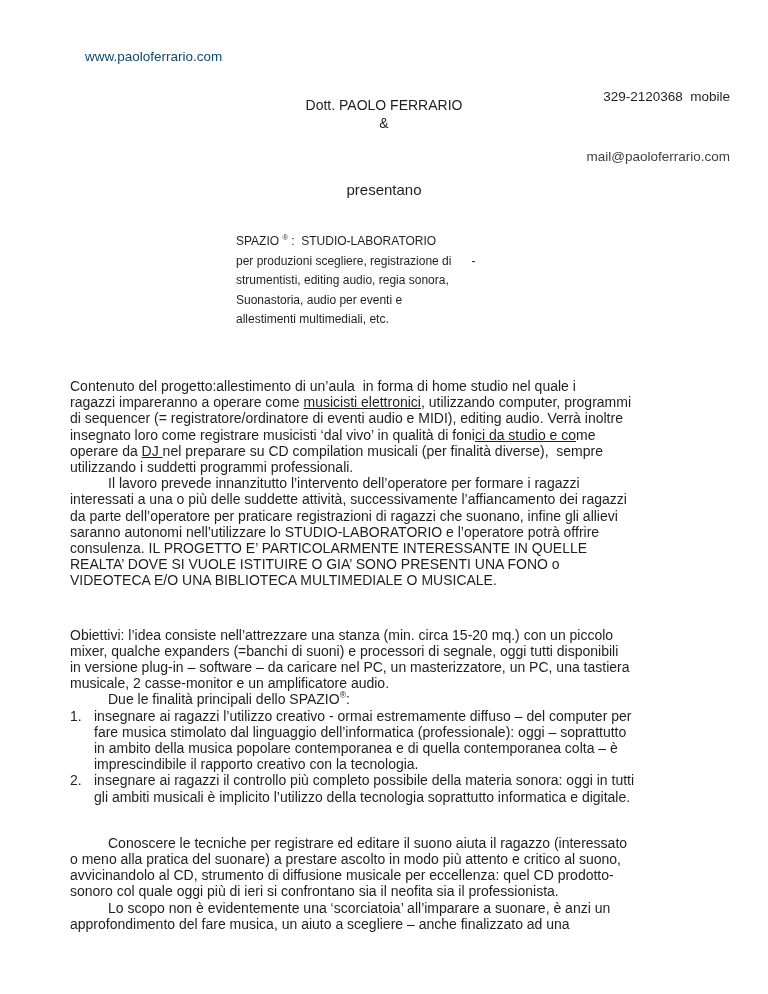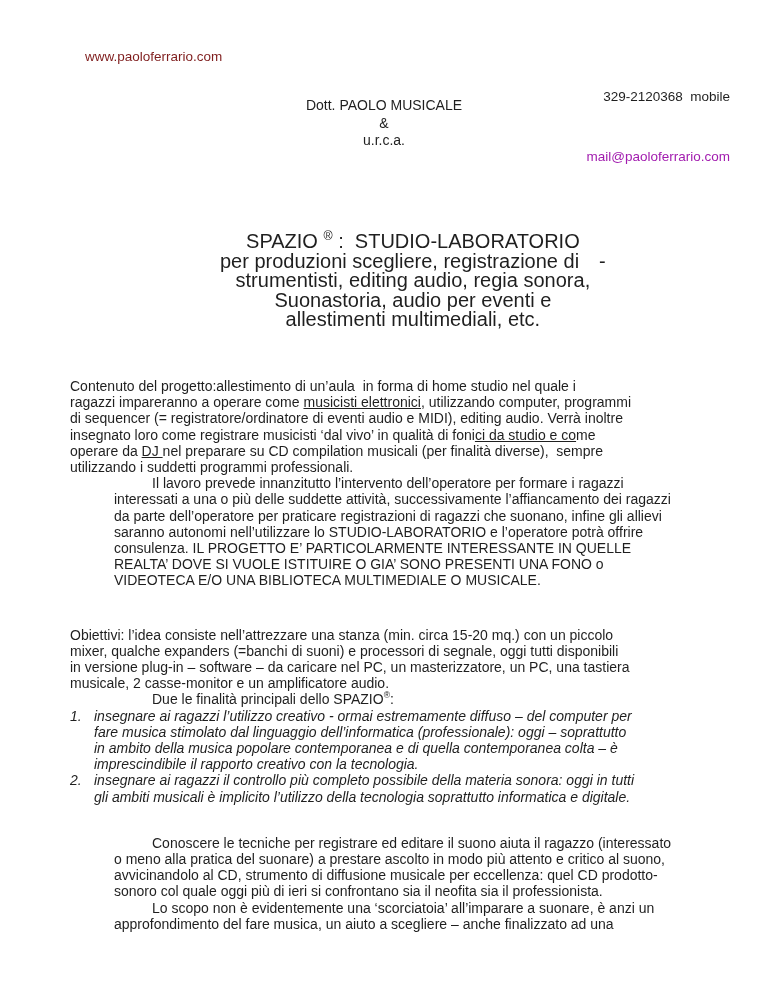--- a/index.html
+++ b/index.html
@@ -18,53 +18,53 @@
   .mail { text-decoration:none; display:block; }
   .title-block {
     position:absolute; top:97px; left:0; right:0;
     text-align:center; font-size:14px; line-height:17.5px;
   }
   .presenter {
     position:absolute; top:181px; left:0; right:0;
     text-align:center; font-size:15px;
   }
   .heading {
-    position:absolute; top:232px; left:220px;
-    font-size:20px; line-height:19.6px; white-space:pre;text-align:center;
+    position:absolute; top:232px; left:236px;
+    font-size:12px; line-height:19.6px; white-space:pre;
   }
   .doc-body {
     position:absolute; top:378px; left:70px; width:680px;
     font-size:14px; line-height:16.2px; white-space:pre;
   }
   .para { margin:0; }
-  .para.indent { text-indent:38px;margin-left:44px; }
-  .li { padding-left:24px;font-style:italic; }
+  .para.indent { text-indent:38px; }
+  .li { padding-left:24px; }
   .marker { display:inline-block; width:24px; margin-left:-24px; }
   .u { text-decoration:underline;text-align:right; }
   sup { font-size:62%; line-height:0; vertical-align:super; }
   .gapseg { margin-left:20px; }
   .spacer { display:block; }
 </style>
 </head>
 <body>
 
 <div class="page" style="background: rgb(255, 255, 255); color: rgb(31, 31, 31);">
 
   <div class="top">
-    <a href="#" class="site" style="color: #7f1d1d;">www.paoloferrario.com</a>
+    <a href="#" class="site" style="color: #0c4a6e;">www.paoloferrario.com</a>
     <div class="contact">
       <div>329-2120368  mobile</div>
-      <a href="#" class="mail" style="color: #a21caf;">mail@paoloferrario.com</a>
+      <a href="#" class="mail" style="color: #404040;">mail@paoloferrario.com</a>
     </div>
   </div>
 
   <div class="title-block">
-    <div>Dott. PAOLO MUSICALE</div>
+    <div>Dott. PAOLO FERRARIO</div>
     <div>&amp;</div>
-    <div>u.r.c.a.</div>
   </div>
 
+  <div class="presenter">presentano</div>
 
   <div class="heading"><span>SPAZIO </span><sup>®</sup><span> :  STUDIO-LABORATORIO</span><br><span>per produzioni scegliere, registrazione di</span><span class="gapseg">-</span><br>strumentisti, editing audio, regia sonora,<br>Suonastoria, audio per eventi e<br>allestimenti multimediali, etc.</div>
 
   <div class="doc-body"><div class="para">Contenuto del progetto:allestimento di un’aula  in forma di home studio nel quale i<br><span>ragazzi impareranno a operare come </span><span class="u">musicisti elettronici</span><span>, utilizzando computer, programmi</span><br>di sequencer (= registratore/ordinatore di eventi audio e MIDI), editing audio. Verrà inoltre<br><span>insegnato loro come registrare musicisti ‘dal vivo’ in qualità di foni</span><span class="u">ci da studio e co</span><span>me</span><br><span>operare da </span><span class="u">DJ </span><span>nel preparare su CD compilation musicali (per finalità diverse),  sempre</span><br>utilizzando i suddetti programmi professionali.</div><div class="para indent">Il lavoro prevede innanzitutto l’intervento dell’operatore per formare i ragazzi<br>interessati a una o più delle suddette attività, successivamente l’affiancamento dei ragazzi<br>da parte dell’operatore per praticare registrazioni di ragazzi che suonano, infine gli allievi<br>saranno autonomi nell’utilizzare lo STUDIO-LABORATORIO e l’operatore potrà offrire<br>consulenza. IL PROGETTO E’ PARTICOLARMENTE INTERESSANTE IN QUELLE<br>REALTA’ DOVE SI VUOLE ISTITUIRE O GIA’ SONO PRESENTI UNA FONO o<br>VIDEOTECA E/O UNA BIBLIOTECA MULTIMEDIALE O MUSICALE.</div><div class="spacer" style="height: 38px;"></div><div class="para">Obiettivi: l’idea consiste nell’attrezzare una stanza (min. circa 15-20 mq.) con un piccolo<br>mixer, qualche expanders (=banchi di suoni) e processori di segnale, oggi tutti disponibili<br>in versione plug-in – software – da caricare nel PC, un masterizzatore, un PC, una tastiera<br>musicale, 2 casse-monitor e un amplificatore audio.</div><div class="para indent"><span>Due le finalità principali dello SPAZIO</span><sup>®</sup><span>:</span></div><div class="li"><span class="marker">1.</span>insegnare ai ragazzi l’utilizzo creativo - ormai estremamente diffuso – del computer per<br>fare musica stimolato dal linguaggio dell’informatica (professionale): oggi – soprattutto<br>in ambito della musica popolare contemporanea e di quella contemporanea colta – è<br>imprescindibile il rapporto creativo con la tecnologia.</div><div class="li"><span class="marker">2.</span>insegnare ai ragazzi il controllo più completo possibile della materia sonora: oggi in tutti<br>gli ambiti musicali è implicito l’utilizzo della tecnologia soprattutto informatica e digitale.</div><div class="spacer" style="height: 30px;"></div><div class="para indent">Conoscere le tecniche per registrare ed editare il suono aiuta il ragazzo (interessato<br>o meno alla pratica del suonare) a prestare ascolto in modo più attento e critico al suono,<br>avvicinandolo al CD, strumento di diffusione musicale per eccellenza: quel CD prodotto-<br>sonoro col quale oggi più di ieri si confrontano sia il neofita sia il professionista.</div><div class="para indent">Lo scopo non è evidentemente una ‘scorciatoia’ all’imparare a suonare, è anzi un<br>approfondimento del fare musica, un aiuto a scegliere – anche finalizzato ad una</div></div>
 
 </div>
 
 </body></html>

